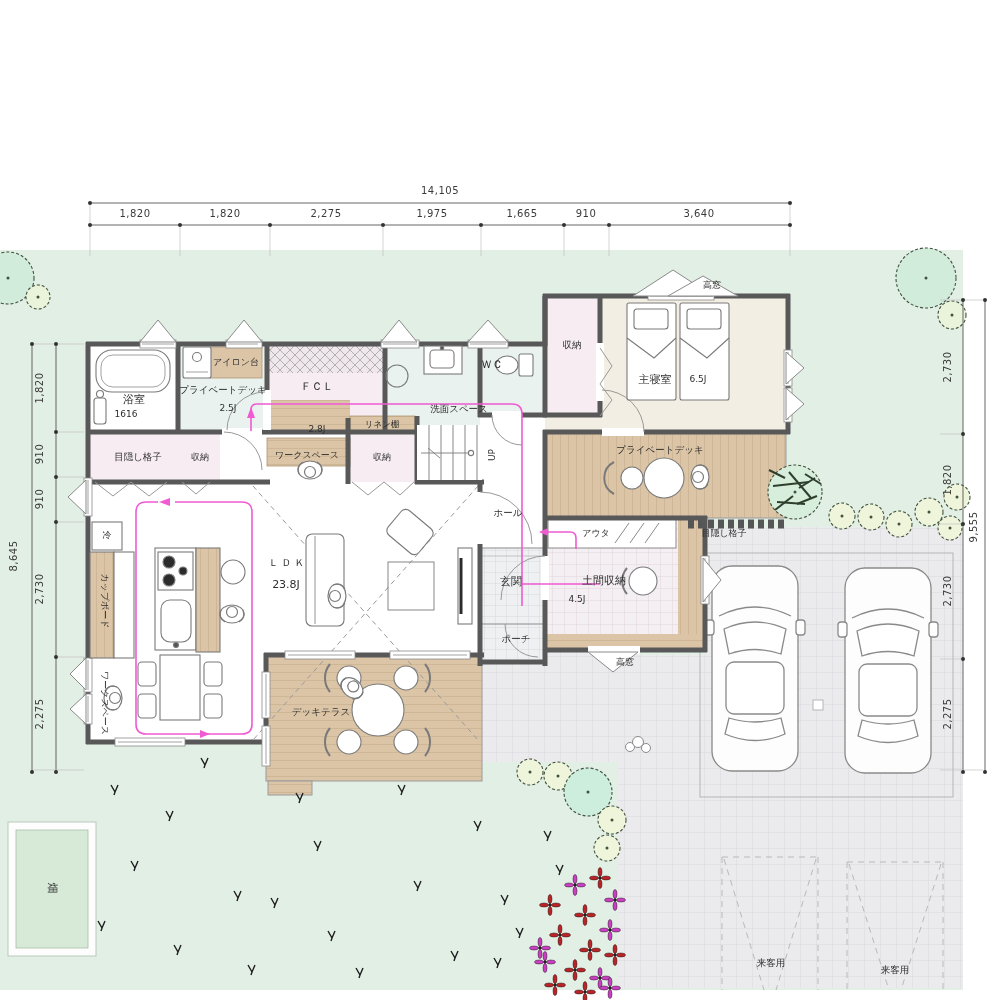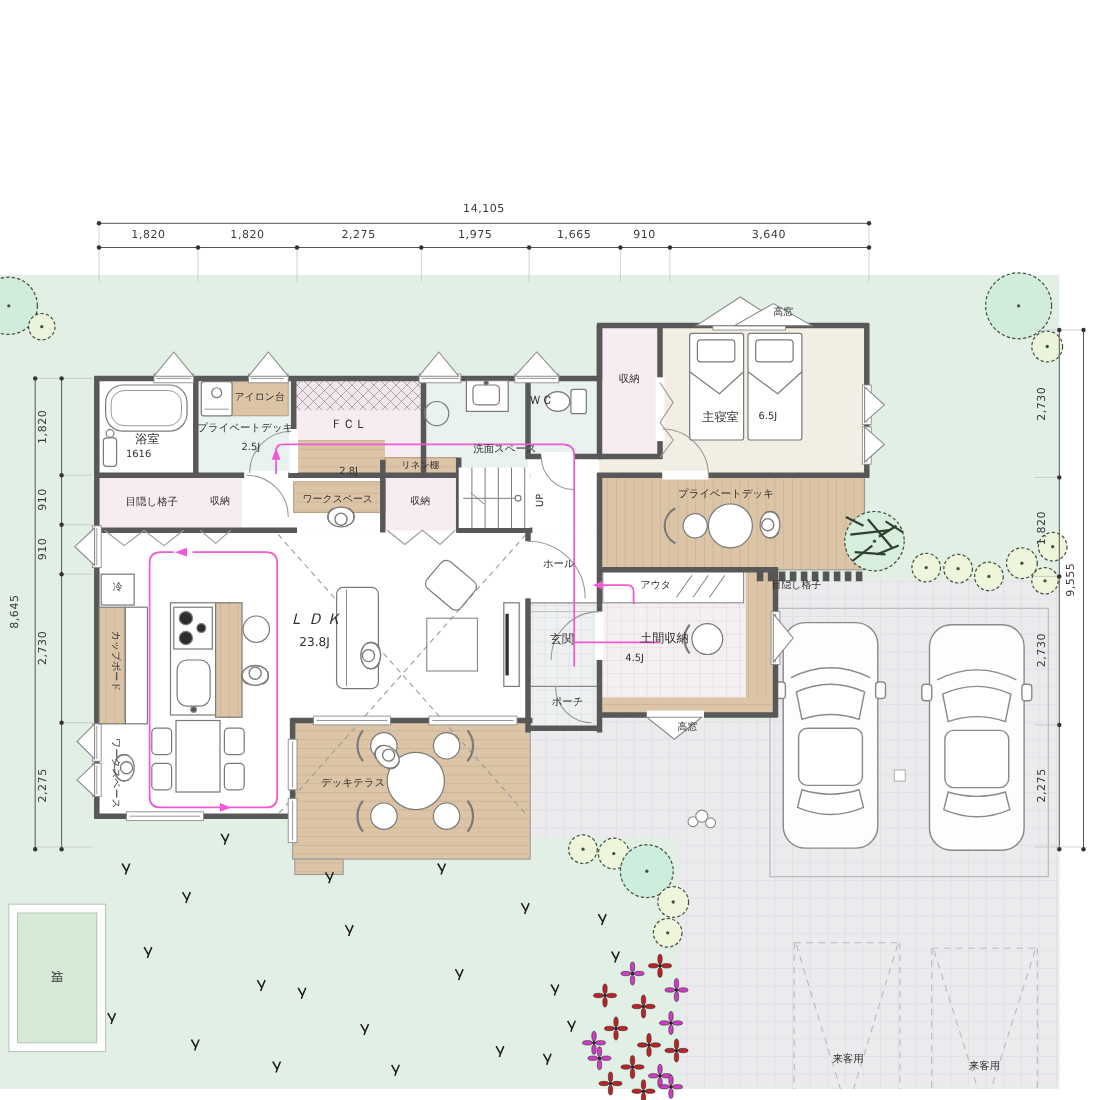--- a/index.html
+++ b/index.html
@@ -6,21 +6,21 @@
   .stage{position:relative;width:1000px;height:1000px;background:#fff;overflow:hidden;
          font-family:"DejaVu Sans",sans-serif;}
   .stage svg{position:absolute;left:0;top:0;}
   .lbl{position:absolute;color:#2e2e2e;font-size:11px;line-height:1;white-space:nowrap;
        transform:translate(-50%,-50%);z-index:3;}
   .dim{position:absolute;color:#3a3a3a;font-size:10px;line-height:1;white-space:nowrap;
        transform:translate(-50%,-50%);z-index:3;letter-spacing:.5px;}
   .r90{transform:translate(-50%,-50%) rotate(90deg);}
   .rm90{transform:translate(-50%,-50%) rotate(-90deg);}
   .s9{font-size:9px;} .s85{font-size:8.5px;} .s95{font-size:9.5px;} .s11{font-size:11px;}
-  .ldk{font-size:14px;letter-spacing:3px;font-style:italic;}
+  .ldk{font-size:10px;letter-spacing:3px;}
   .wm{position:absolute;color:#8f8f8f;font-size:27px;letter-spacing:1px;z-index:4;
       transform:translate(-50%,-50%);font-family:"DejaVu Sans",sans-serif;}
 </style>
 </head>
 <body>
 
 <div class="stage">
 
 <svg width="1000" height="1000" viewBox="0 0 1000 1000">
   <defs>

